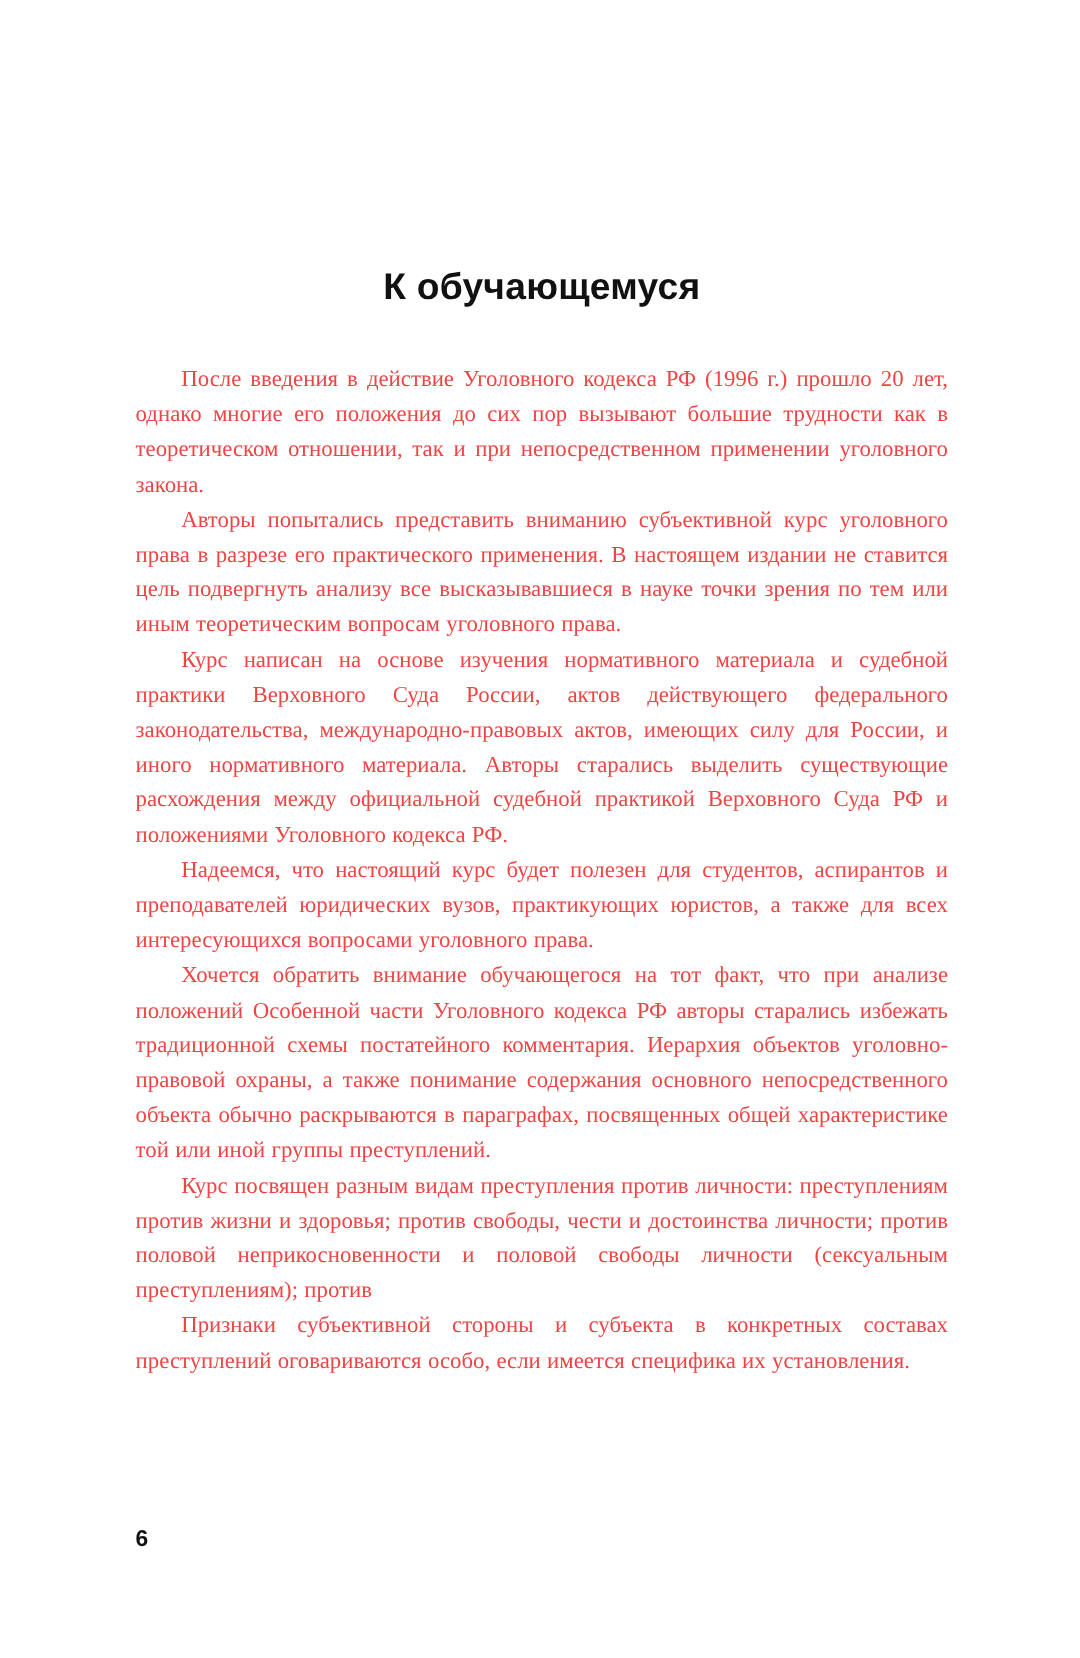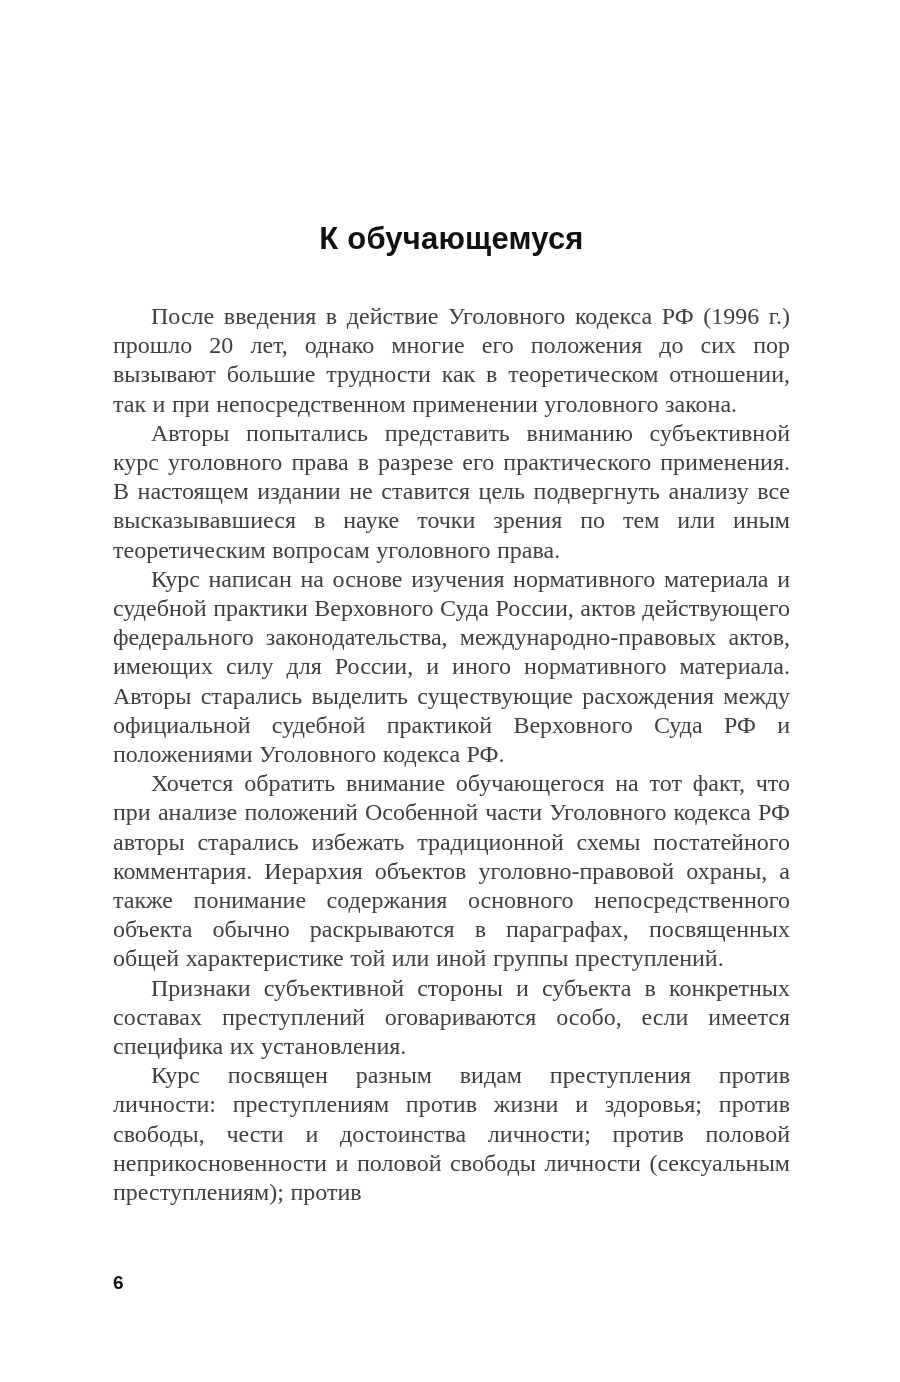--- a/index.html
+++ b/index.html
@@ -29,26 +29,26 @@
     font-weight: 700;
     font-size: 31px;
     line-height: 34px;
     text-align: center;
     margin: 0 0 46px 0;
     color: #111111;
     letter-spacing: 0.2px;
   }
   .body-text p {
     font-family: "Liberation Serif", serif;
-    font-size: 24px;
+    font-size: 19px;
     line-height: 29.2px;
     text-align: justify;
     text-indent: 38px;
     margin: 0;
-    color: #404040;
+    color: #ef4444;
     hyphens: auto;
     -webkit-hyphens: auto;
     word-spacing: 0.5px;
   }
   .page-number {
     position: absolute;
     left: 113px;
     top: 1272px;
     font-family: "Liberation Sans", sans-serif;
     font-weight: 700;
@@ -59,19 +59,20 @@
 </head>
 <body>
 
 <div class="page">
   <h1 class="page-title">К обучающемуся</h1>
 
   <div class="body-text">
     <p>После введения в действие Уголовного кодекса РФ (1996 г.) прошло 20 лет, однако многие его положения до сих пор вызывают большие трудности как в теоретическом отношении, так и при непосредственном применении уголовного закона.</p>
     <p>Авторы попытались представить вниманию субъективной курс уголовного права в разрезе его практического применения. В настоящем издании не ставится цель подвергнуть анализу все высказывавшиеся в науке точки зрения по тем или иным теоретическим вопросам уголовного права.</p>
     <p>Курс написан на основе изучения нормативного материала и судебной практики Верховного Суда России, актов действующего федерального законодательства, международно-правовых актов, имеющих силу для России, и иного нормативного материала. Авторы старались выделить существующие расхождения между официальной судебной практикой Верховного Суда РФ и положениями Уголовного кодекса РФ.</p>
+    <p>Надеемся, что настоящий курс будет полезен для студентов, аспирантов и преподавателей юридических вузов, практикующих юристов, а также для всех интересующихся вопросами уголовного права.</p>
     <p>Хочется обратить внимание обучающегося на тот факт, что при анализе положений Особенной части Уголовного кодекса РФ авторы старались избежать традиционной схемы постатейного комментария. Иерархия объектов уголовно-правовой охраны, а также понимание содержания основного непосредственного объекта обычно раскрываются в параграфах, посвященных общей характеристике той или иной группы преступлений.</p>
+    <p>Курс посвящен разным видам преступления против личности: преступлениям против жизни и здоровья; против свободы, чести и достоинства личности; против половой неприкосновенности и половой свободы личности (сексуальным преступлениям); против</p>
     <p>Признаки субъективной стороны и субъекта в конкретных составах преступлений оговариваются особо, если имеется специфика их установления.</p>
-    <p>Курс посвящен разным видам преступления против личности: преступлениям против жизни и здоровья; против свободы, чести и достоинства личности; против половой неприкосновенности и половой свободы личности (сексуальным преступлениям); против</p>
   </div>
 </div>
 
 <div class="page-number">6</div>
 
 </body></html>

